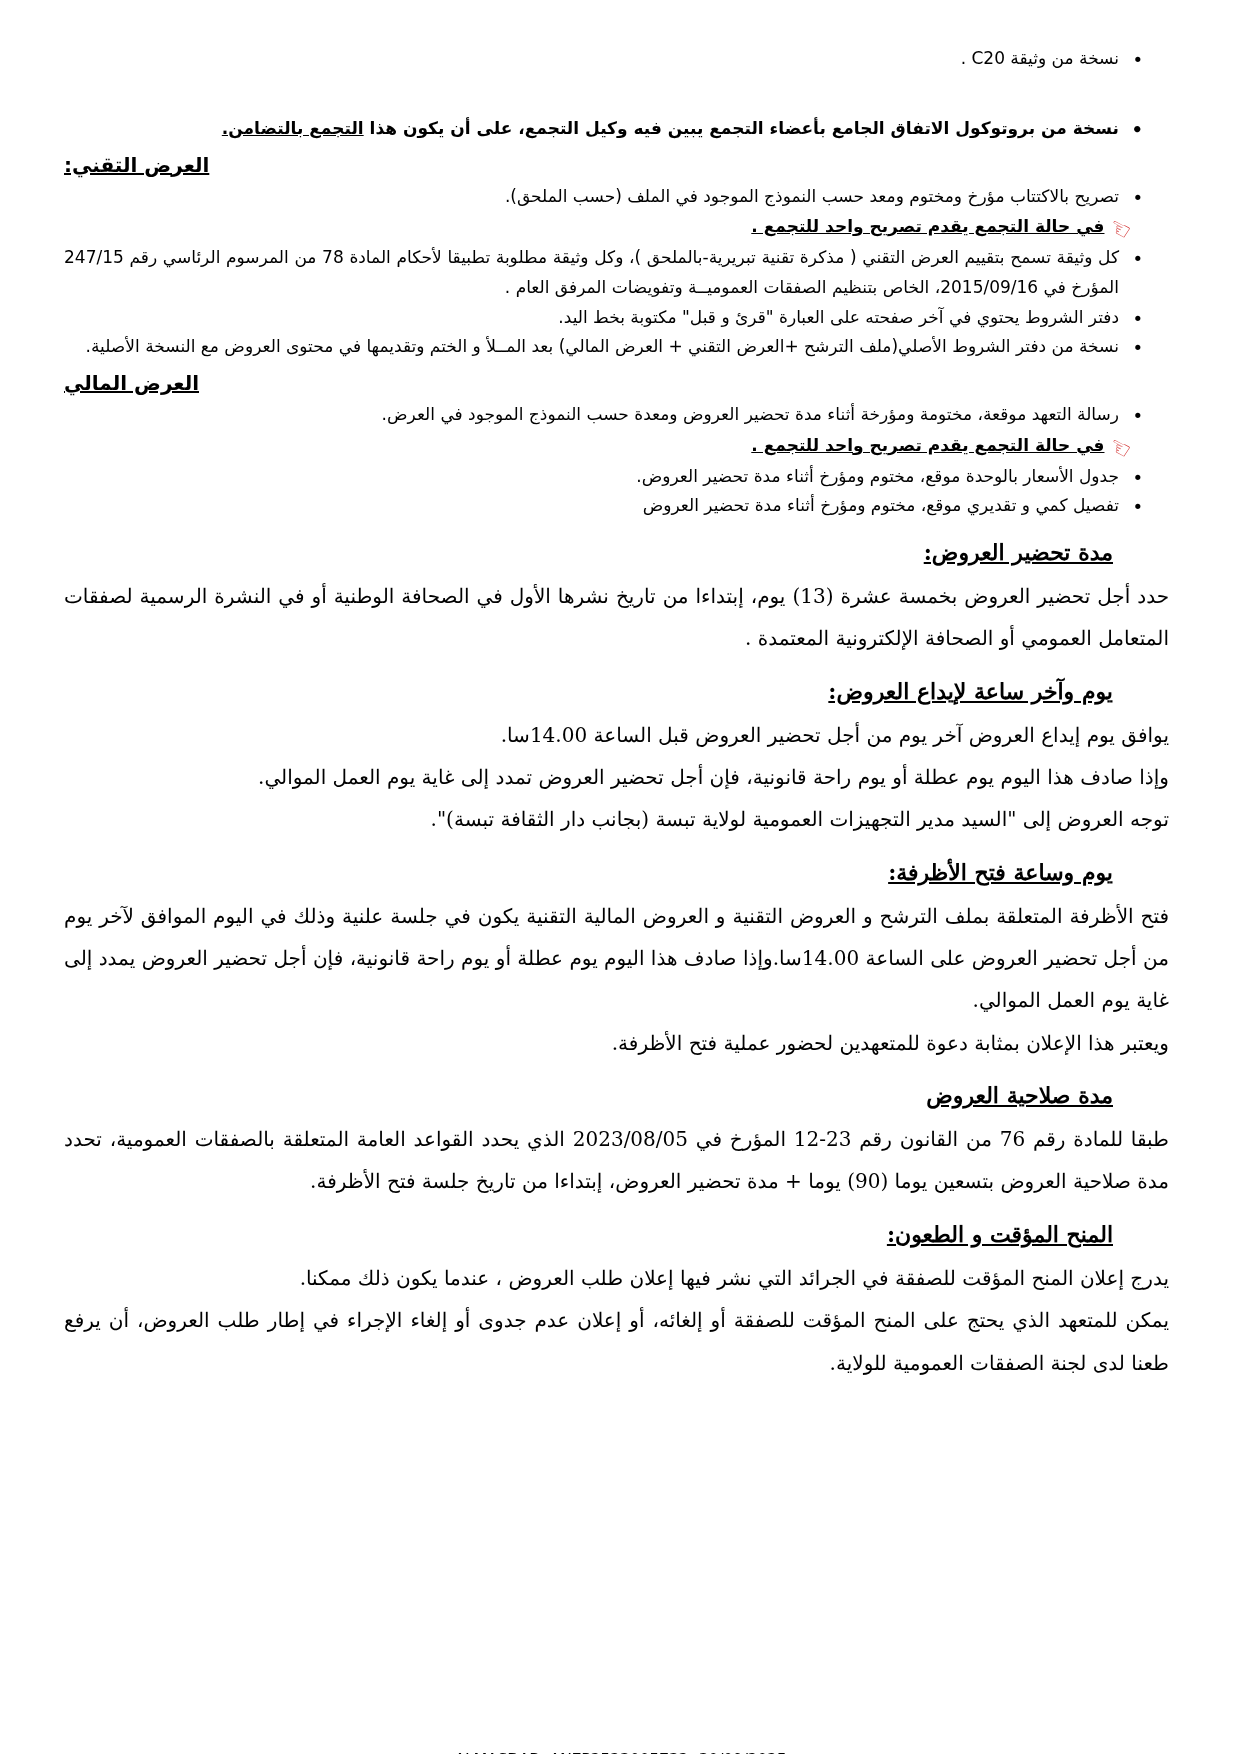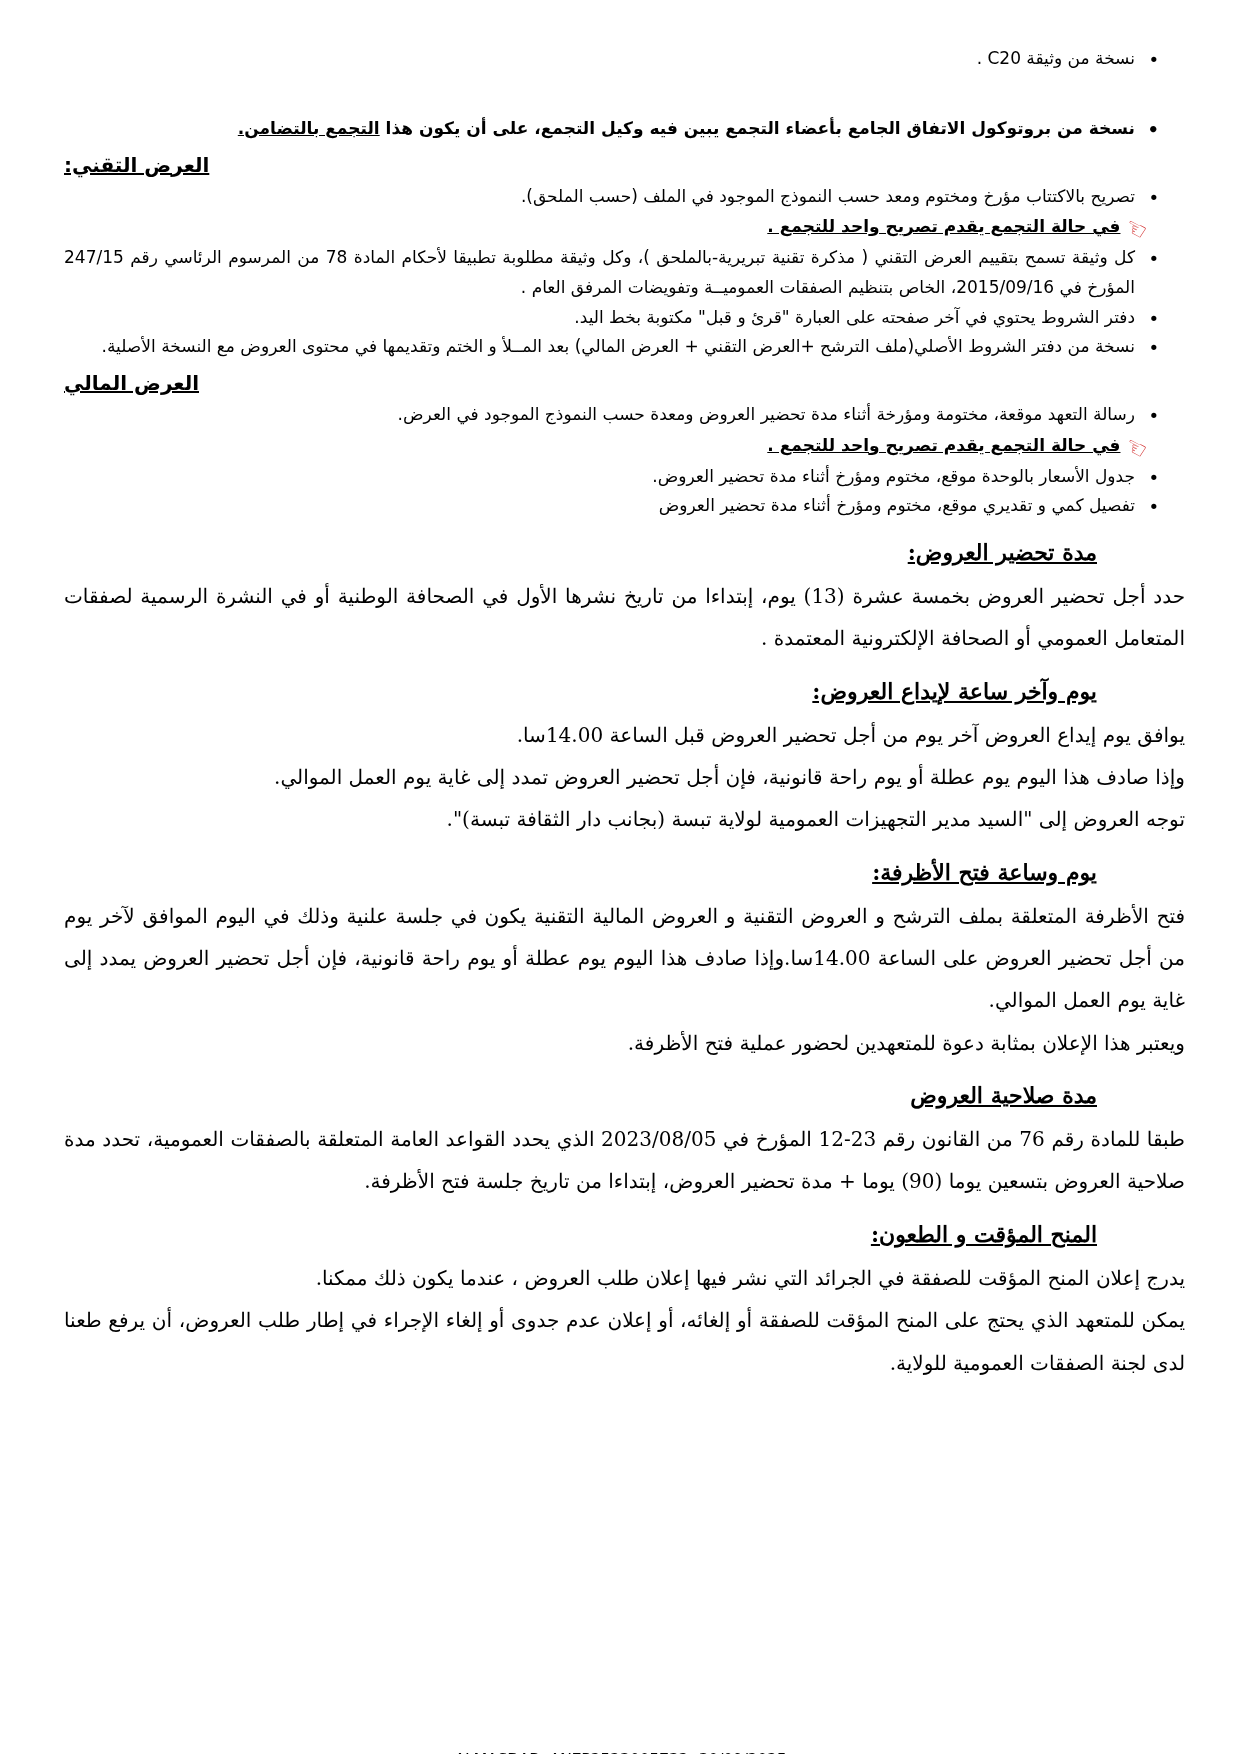--- a/index.html
+++ b/index.html
@@ -2,42 +2,42 @@
 <html lang="ar"><head>
 <meta charset="utf-8">
 <style>
   html,body{margin:0;padding:0;}
   body{
     width:1241px;height:1754px;
     background:#ffffff;color:#000;
     font-family:"DejaVu Sans",sans-serif;
     position:relative;overflow:hidden;
   }
-  .page{position:absolute;inset:0;padding:44px 56px 0 64px;direction:rtl;}
+  .page{position:absolute;inset:0;padding:44px 72px 0 64px;direction:rtl;}
   
   .sans{font-size:17px;line-height:1.75;}
   .blist{list-style:none;margin:0;padding:0;}
   .blist li{position:relative;padding-right:50px;text-align:justify;}
   .blist li::before{content:"\2022";position:absolute;right:26px;top:0;font-size:18px;}
   .bold{font-weight:bold;margin-top:40px;}
   .u{text-decoration:underline;}
   .hand-line{padding-right:38px;font-weight:bold;margin:1px 0;}
   .hand{
     color:#cc1111;font-size:24px;font-weight:normal;
     display:inline-block;transform:rotate(28deg);
     margin-left:5px;vertical-align:-5px;line-height:1;
   }
   .h-sans{
     font-size:20px;font-weight:bold;text-decoration:underline;
     margin:9px 0 5px 0;text-align:left;
   }
   .h-trad{
     font-family:"DejaVu Serif",serif;
     font-size:22px;font-weight:bold;text-decoration:underline;
-    margin:16px 88px 6px 0;text-align:right;line-height:1.45;
+    margin:16px 56px 6px 0;text-align:right;line-height:1.45;
   }
   .trad-p{
     font-family:"DejaVu Serif",serif;
     font-size:20px;line-height:2.12;text-align:justify;margin:0;
   }
   .footer{
     position:absolute;top:1712px;left:0;right:0;
     text-align:center;direction:ltr;
     font-size:16px;letter-spacing:-0.4px;
     font-family:"DejaVu Sans",sans-serif;

